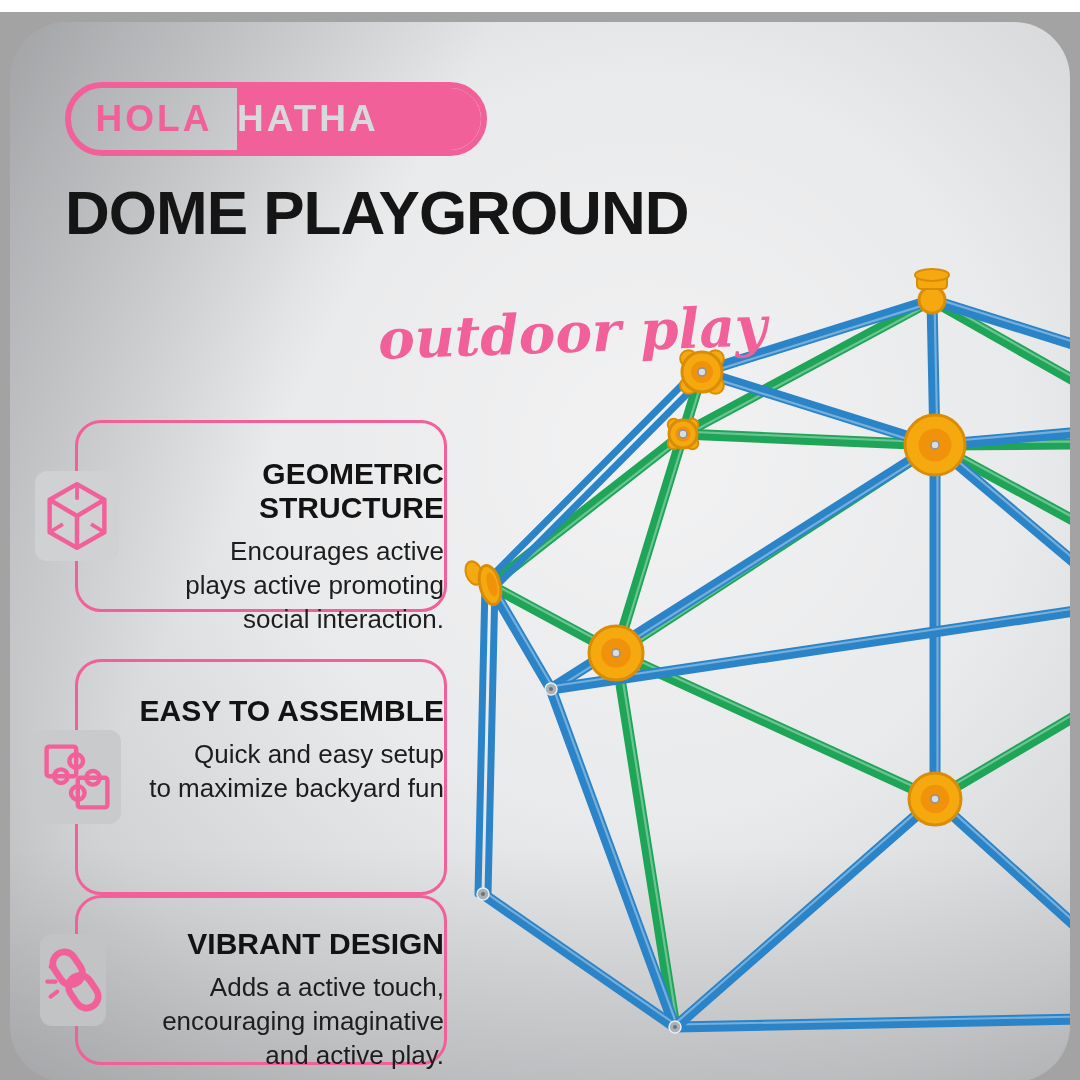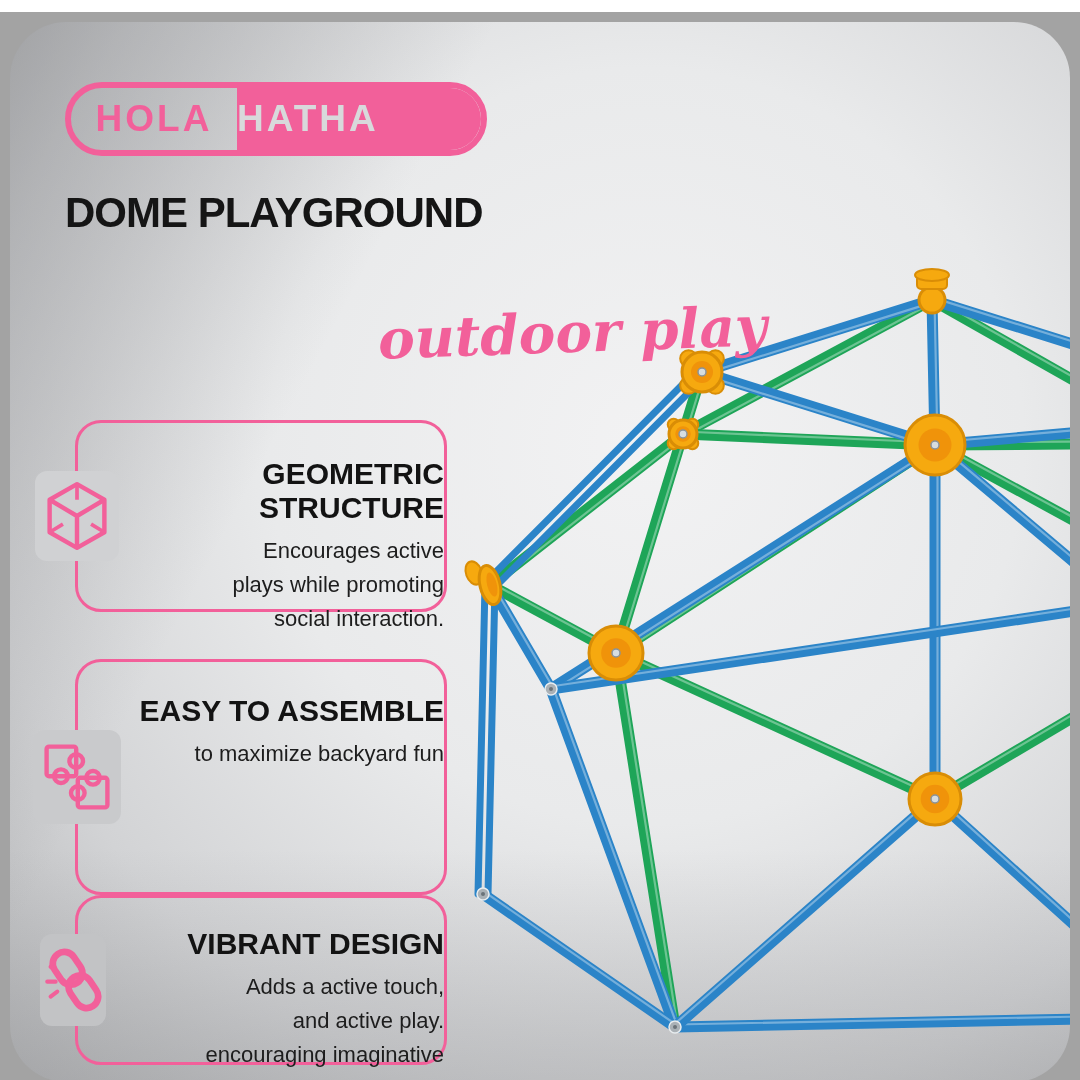--- a/index.html
+++ b/index.html
@@ -16,31 +16,31 @@
   .logo{position:absolute;left:55px;top:60px;width:410px;height:62px;display:flex;
         border:6px solid var(--pink);border-radius:999px;overflow:hidden;}
   .logo-left{flex:0 0 166px;display:flex;align-items:center;justify-content:center;}
   .logo-right{flex:1;background:var(--pink);display:flex;align-items:center;justify-content:flex-start;}
   .logo-left span{color:var(--pink);}
   .logo-right span{color:#d8d9db;}
   .logo span{font-size:37px;font-weight:900;letter-spacing:3px;transform:scaleY(1.02);}
 
   
   .title{position:absolute;left:55px;top:160px;margin:0;color:#151515;
-         font-size:42px;line-height:61px;font-weight:900;letter-spacing:-1px;}
+         font-size:62px;line-height:61px;font-weight:900;letter-spacing:-1px;}
   .title span{display:block;white-space:nowrap;}
   .script{position:absolute;left:368px;top:278px;color:var(--pink);
           font-family:"DejaVu Serif",serif;font-style:italic;font-weight:700;
           font-size:55px;transform:rotate(-2deg);white-space:nowrap;}
 
   
   .feature{position:absolute;left:65px;width:372px;box-sizing:border-box;
            border:3px solid var(--pink);border-radius:26px;text-align:right;}
   .feature .ftitle{font-size:30px;font-weight:900;color:#131313;letter-spacing:0px;}
-  .feature .fbody{margin-top:9px;font-size:22px;line-height:34px;color:#1d1d1d;}
+  .feature .fbody{margin-top:9px;font-size:26px;line-height:34px;color:#1d1d1d;}
   .f1{top:398px;height:192px;padding-top:34px;}
   .f2{top:637px;height:236px;padding-top:32px;}
   .f3{top:873px;height:170px;padding-top:29px;}
   .icon-wrap{position:absolute;top:50%;transform:translateY(-50%);
              display:flex;align-items:center;justify-content:center;border-radius:12px;}
   .f1 .icon-wrap{left:-43px;width:84px;height:90px;background:#d0d1d3;}
   .f2 .icon-wrap{left:-45px;width:88px;height:94px;background:#c9cacc;}
   .f3 .icon-wrap{left:-38px;width:66px;height:92px;background:#c2c3c5;}
   .icon-wrap svg{display:block;}
 </style>
@@ -164,38 +164,39 @@
       <div class="icon-wrap">
         <svg width="74" height="74" viewBox="0 0 100 100" fill="none" stroke="#f2609a" stroke-width="6" stroke-linejoin="round">
           <polygon points="50,7 87,28 87,72 50,93 13,72 13,28"></polygon>
           <path d="M50,50 L13,28 M50,50 L87,28 M50,50 L50,93"></path>
           <path d="M50,7 L50,28 M13,72 L31,61 M87,72 L69,61" stroke-width="5"></path>
         </svg>
       </div>
       <div class="ftitle">GEOMETRIC STRUCTURE</div>
       <div class="fbody">
         <div>Encourages active</div>
-        <div>plays while promoting</div>
+        <div>plays active promoting</div>
         <div>social interaction.</div>
       </div>
     </section>
 
     <section class="feature f2">
       <div class="icon-wrap">
         <svg width="80" height="80" viewBox="0 0 100 100" fill="none" stroke="#f2609a" stroke-width="5.5" stroke-linejoin="round">
           <rect x="12" y="12" width="37" height="37" rx="3"></rect>
           <circle cx="49" cy="30" r="8.5"></circle>
           <circle cx="30" cy="49" r="8.5"></circle>
           <rect x="51" y="51" width="37" height="37" rx="3"></rect>
           <circle cx="51" cy="70" r="8.5"></circle>
           <circle cx="70" cy="51" r="8.5"></circle>
         </svg>
       </div>
       <div class="ftitle">EASY TO ASSEMBLE</div>
       <div class="fbody">
+        <div>Quick and easy setup</div>
         <div>to maximize backyard fun</div>
       </div>
     </section>
 
     <section class="feature f3">
       <div class="icon-wrap">
         <svg width="58" height="84" viewBox="0 0 70 100" fill="none" stroke="#f2609a" stroke-linecap="round">
           <g transform="rotate(-34 38 50)" stroke-width="8">
             <rect x="24" y="12" width="28" height="42" rx="14"></rect>
             <rect x="24" y="46" width="28" height="42" rx="14"></rect>
@@ -203,19 +204,19 @@
           <g stroke-width="5">
             <path d="M8,34 L16,40"></path>
             <path d="M4,52 L14,52"></path>
             <path d="M8,70 L16,64"></path>
           </g>
         </svg>
       </div>
       <div class="ftitle">VIBRANT DESIGN</div>
       <div class="fbody">
         <div>Adds a active touch,</div>
+        <div>encouraging imaginative</div>
         <div>and active play.</div>
-        <div>encouraging imaginative</div>
       </div>
     </section>
 
   </div>
 </div>
 
 </body></html>

